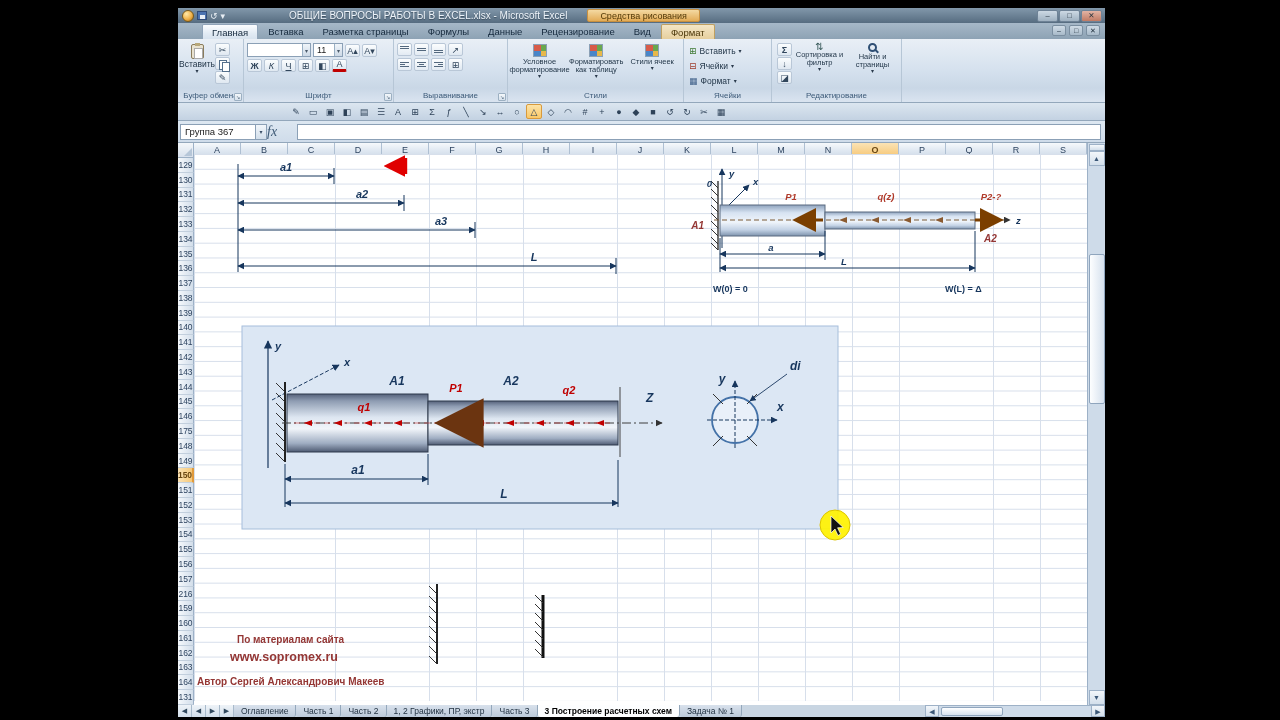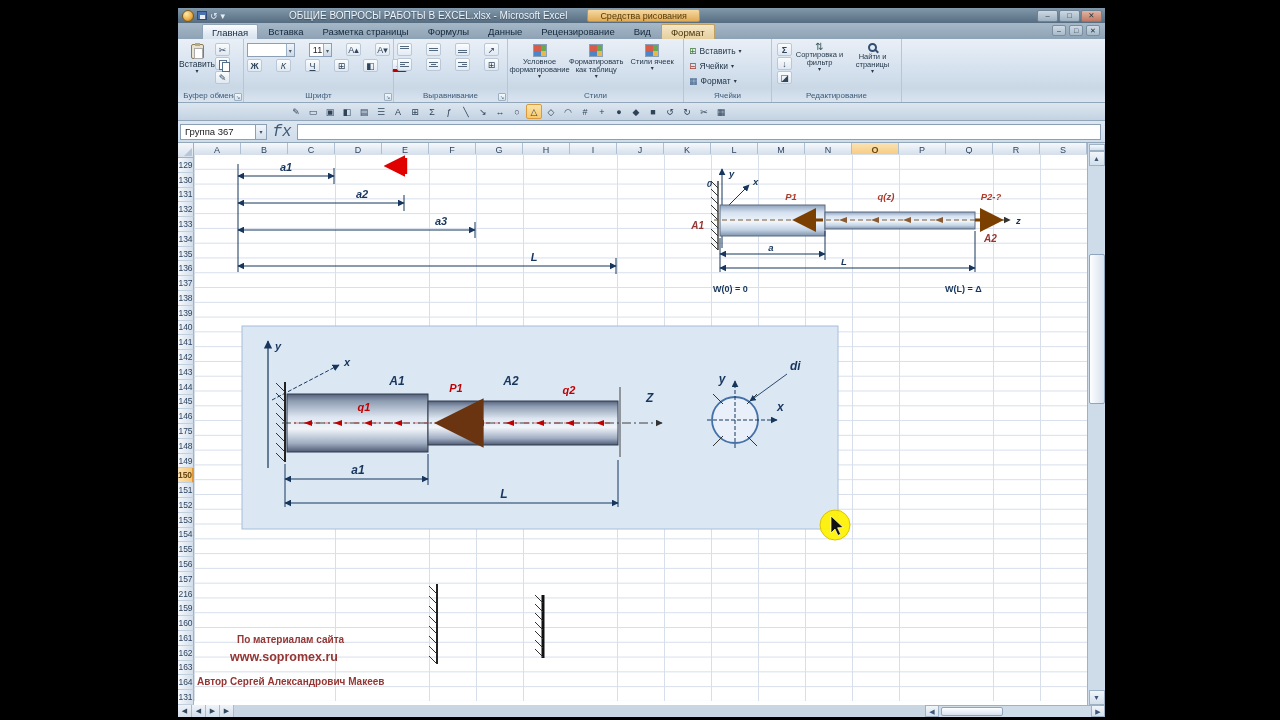--- a/index.html
+++ b/index.html
@@ -29,21 +29,21 @@
 .rtab.ctx{background:linear-gradient(#f4e6c6,#e6cf9e);border:1px solid #c0a060;border-bottom:none;color:#4a3608}
 .wbctrl{position:absolute;right:5px;top:2px;display:flex;gap:3px;font-size:7px;color:#1c2c3a}
 .wbctrl span{width:14px;height:11px;line-height:10px;text-align:center;background:linear-gradient(#cfdbe6,#a8bac9);border:1px solid #7a8ea0;border-radius:2px}
 
 
 .ribbon{position:absolute;top:31px;left:0;width:100%;height:64px;background:linear-gradient(#e9eff6,#d5e1ee 50%,#c9d7e6 78%,#dae4f0);border-bottom:1px solid #93a7bb;display:flex}
 .grp{position:relative;height:100%;border-right:1px solid #b6c6d6;display:flex;flex-direction:column;padding:2px 3px 0 3px}
 .gc{flex:1;display:flex}
 .glabel{height:11px;font-size:8px;color:#3c5a78;text-align:center;line-height:10px;white-space:nowrap}
 .dlaunch{position:absolute;right:1px;bottom:1px;width:8px;height:8px;font-size:5px;line-height:7px;text-align:center;color:#51677d;border:1px solid #9cb0c2;border-radius:1px;background:linear-gradient(#f4f8fb,#d6e1ec)}
-.row{display:flex;align-items:flex-start;gap:14px}
+.row{display:flex;align-items:center;gap:2px}
 .col{display:flex;flex-direction:column;gap:2px}
 .bigbtn{width:32px;display:flex;flex-direction:column;align-items:center;font-size:8.5px;color:#1d3144;border:1px solid transparent;border-radius:2px}
 .blab{font-size:8.5px}
 .dd{font-size:6px;color:#2a3a4c;line-height:5px}
 .clipic{width:13px;height:15px;background:#e8e2d0;border:1px solid #8a7c5c;border-radius:2px;position:relative;margin-top:2px}
 .clipic:before{content:"";position:absolute;left:3px;top:-2px;width:5px;height:3px;background:#b8a87a}
 .clipic:after{content:"";position:absolute;left:2px;top:3px;width:7px;height:9px;background:#fff;border:1px solid #aaa}
 .minicol{display:flex;flex-direction:column;gap:1px;margin-left:2px;padding-top:2px}
 .mi{min-width:15px;height:13px;font-size:9px;line-height:12px;text-align:center;color:#31465c;border:1px solid #b9c7d7;border-radius:2px;background:linear-gradient(#fbfdfe,#dfe8f1);padding:0 1px;white-space:nowrap}
 .copyic{position:relative;width:15px}
@@ -73,21 +73,21 @@
 
 
 .drawbar{position:absolute;top:95px;left:0;width:100%;height:18px;background:linear-gradient(#dce6f0,#c3d2e2);border-bottom:1px solid #93a7bb;display:flex;align-items:center;padding-left:110px;gap:1px}
 .dicon{width:16px;height:15px;font-size:9px;line-height:14px;text-align:center;color:#2e4258;border:1px solid transparent;border-radius:2px}
 .dicon.active{background:linear-gradient(#fde3a7,#f9c868);border:1px solid #d89a3c}
 
 
 .fbar{position:absolute;top:113px;left:0;width:100%;height:22px;background:linear-gradient(#dde7f1,#cfdcea);border-bottom:1px solid #93a7bb;display:flex;align-items:center;padding:2px}
 .namebox{width:76px;height:16px;background:#fff;border:1px solid #8ba0b6;font-size:9.5px;display:flex;align-items:center;padding-left:4px;color:#222;white-space:nowrap}
 .nbdd{width:11px;height:16px;border:1px solid #8ba0b6;border-left:none;background:linear-gradient(#f2f6fa,#d3dfeb);font-size:6px;text-align:center;line-height:15px;color:#3c5068}
-.fxwrap{width:30px;text-align:center;font-family:Liberation Mono, monospace;font-style:italic;font-size:16px;color:#3e5a76}
+.fxwrap{width:30px;text-align:left;font-family:Liberation Serif, serif;font-style:italic;font-size:14px;color:#3e5a76}
 .finput{flex:1;height:16px;background:#fff;border:1px solid #8ba0b6;margin-right:2px}
 
 
 .sheet{position:absolute;top:135px;left:0;width:100%;height:562px;background:#fff}
 .corner{position:absolute;left:0;top:0;width:16px;height:15px;background:linear-gradient(#f4f7fa,#d8e1ed);border-right:1px solid #9db1c7;border-bottom:1px solid #9db1c7}
 .corner:after{content:"";position:absolute;right:1px;bottom:1px;border-left:8px solid transparent;border-bottom:8px solid #b6c6d8}
 #colheads{position:absolute;left:16px;top:0;width:893px;height:15px;display:flex}
 .colh{width:47px;height:15px;font-size:9px;color:#2e4460;text-align:center;line-height:14px;background:linear-gradient(#f6f9fc,#dde6f0 60%,#d0dbe8);border-right:1px solid #aebfd2;border-bottom:1px solid #9db1c7}
 .colh.sel{background:linear-gradient(#fbe3b5,#f6c878);border-bottom:2px solid #e09a3c;color:#6a4712;font-weight:bold}
 #rowheads{position:absolute;left:0;top:15px;width:16px;height:547px;display:flex;flex-direction:column}
@@ -573,20 +573,29 @@
       </div>
       <div class="vs-btn">▼</div>
     </div>
   </div>
 
   <div class="tabbar">
     <span class="navbtn">◀</span>
     <span class="navbtn">◀</span>
     <span class="navbtn">▶</span>
     <span class="navbtn">▶</span>
+    <div id="sheettabs" style="display:flex">
+          <div class="stab">Оглавление</div>
+          <div class="stab">Часть 1</div>
+          <div class="stab">Часть 2</div>
+          <div class="stab">1, 2 Графики, ПР, экстр</div>
+          <div class="stab">Часть 3</div>
+          <div class="stab active">3 Построение расчетных схем</div>
+          <div class="stab">Задача № 1</div>
+        </div>
     <div class="tfill"></div>
     <div class="hscroll">
       <span class="hs-btn">◀</span>
       <div class="hs-track">
         <div class="hs-thumb"></div>
       </div>
       <span class="hs-btn">▶</span>
     </div>
   </div>
 

